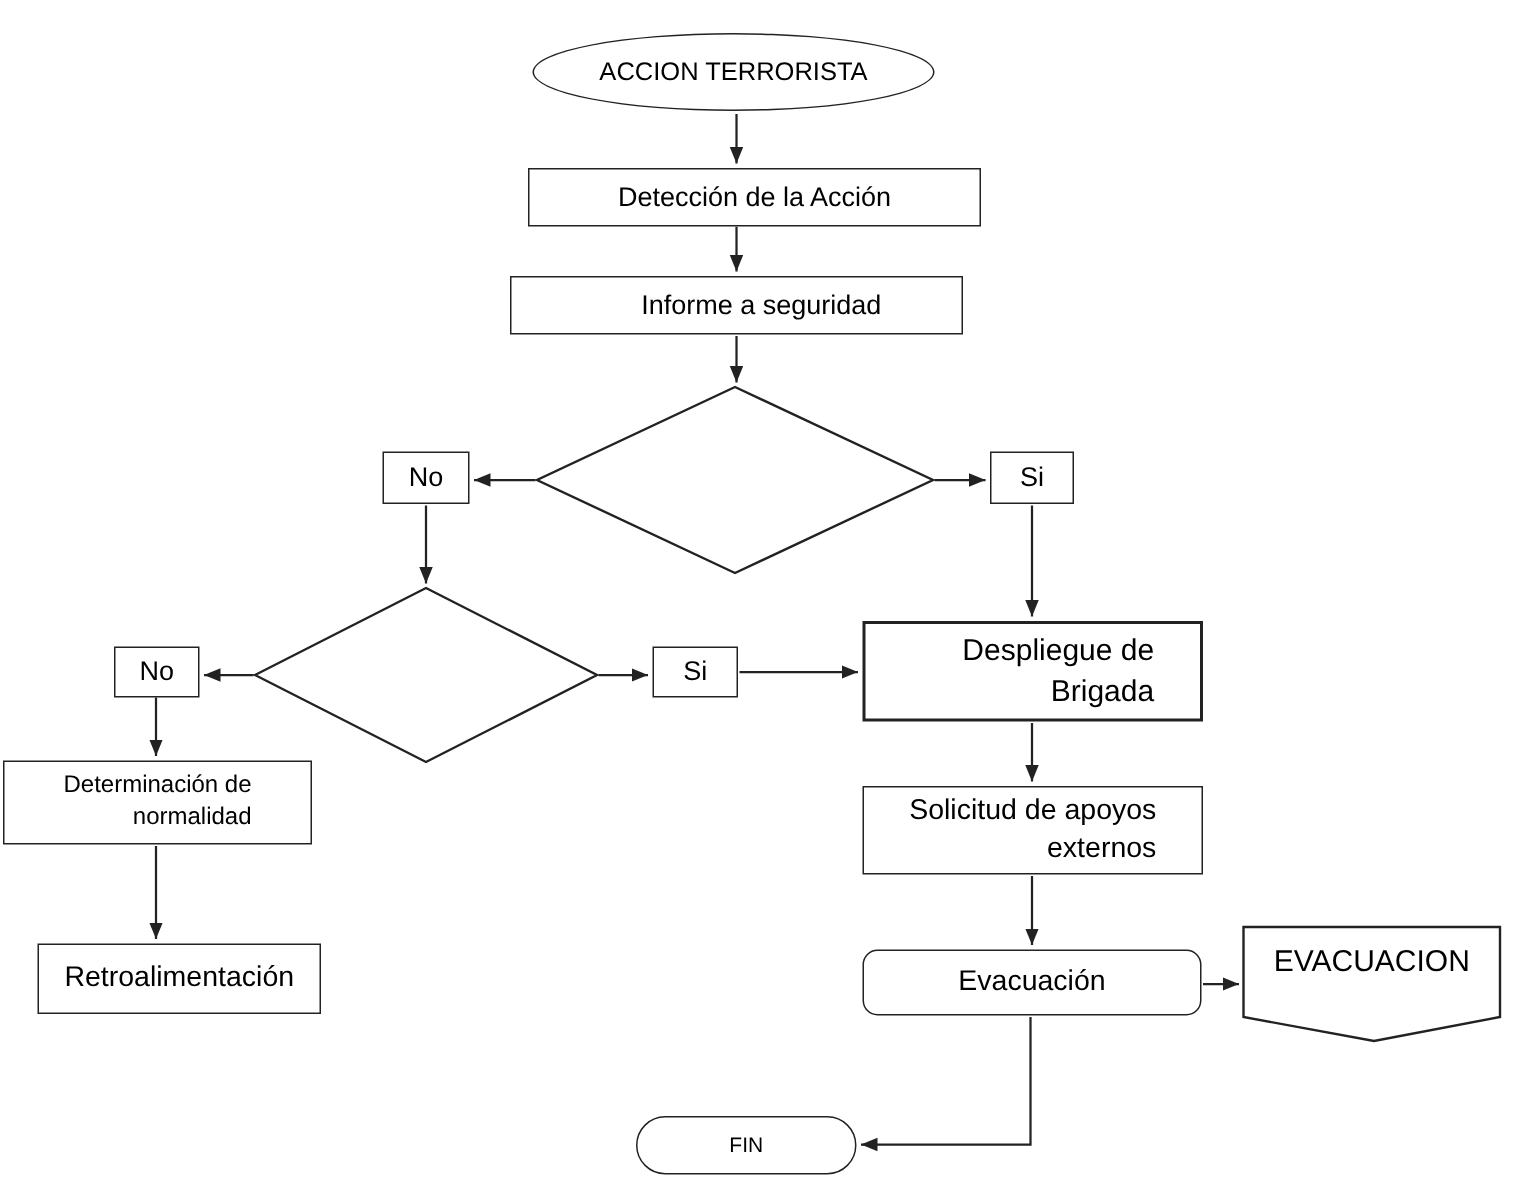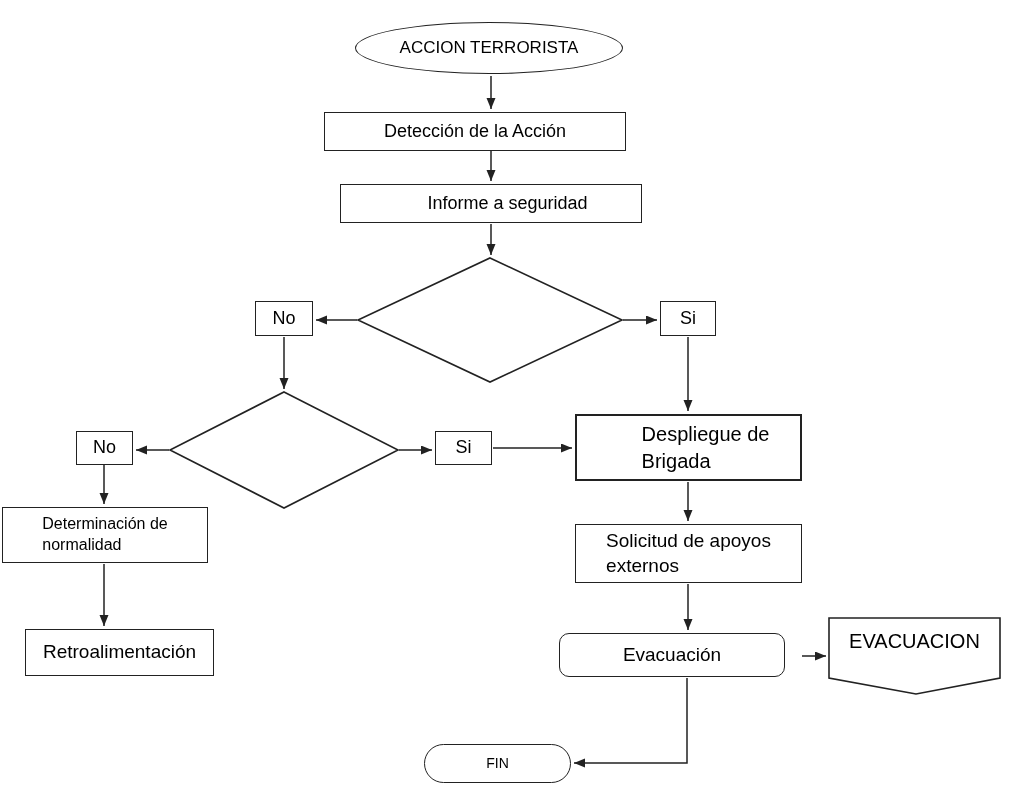--- a/index.html
+++ b/index.html
@@ -14,21 +14,21 @@
     background:var(--background);
     font-family:"Liberation Sans",sans-serif;
     color:var(--text);
     overflow:hidden;
   }
   .layer{position:absolute;left:0;top:0;z-index:1;}
   .node{
     position:absolute;
     box-sizing:border-box;
     display:flex;align-items:center;justify-content:center;
-    text-align:left;
+    text-align:right;
     white-space:pre-line;
     line-height:1.3;
     background:var(--background);
     z-index:2;
   }
   .rect{border:1.6px solid var(--stroke);}
   .rect-thick{border:2.2px solid var(--stroke);padding-left:34px;}
   .ellipse{border:1.6px solid var(--stroke);border-radius:50%;}
   .stadium{border:1.6px solid var(--stroke);border-radius:20px;}
   .rounded{border:1.8px solid var(--stroke);border-radius:10px;}
@@ -66,41 +66,41 @@
     <line x1="104" y1="464" x2="104" y2="504" marker-end="url(#arrow)"></line>
     <line x1="104" y1="564" x2="104" y2="626" marker-end="url(#arrow)"></line>
     <line x1="688" y1="482" x2="688" y2="521" marker-end="url(#arrow)"></line>
     <line x1="688" y1="584" x2="688" y2="630" marker-end="url(#arrow)"></line>
     <line x1="802" y1="656" x2="826" y2="656" marker-end="url(#arrow)"></line>
     <polyline points="687,678 687,763 574,763" marker-end="url(#arrow)"></polyline>
   </svg>
 
   <div class="node ellipse" style="left:355px;top:22px;width:268px;height:52px;font-size:17px;">ACCION TERRORISTA</div>
 
-  <div class="node rect" style="left:324px;top:112px;width:302px;height:39px;font-size:18px;">Detección de la Acción</div>
+  <div class="node rect" style="left:352px;top:112px;width:302px;height:39px;font-size:18px;">Detección de la Acción</div>
 
   <div class="node rect" style="left:340px;top:184px;width:302px;height:39px;font-size:18px;padding-left:33px;">Informe a seguridad</div>
 
 
   <div class="node rect" style="left:255px;top:301px;width:58px;height:35px;font-size:18px;">No</div>
 
   <div class="node rect" style="left:660px;top:301px;width:56px;height:35px;font-size:18px;">Si</div>
 
 
   <div class="node rect" style="left:76px;top:431px;width:57px;height:34px;font-size:18px;">No</div>
 
   <div class="node rect" style="left:435px;top:431px;width:57px;height:34px;font-size:18px;">Si</div>
 
   <div class="node rect-thick" style="left:575px;top:414px;width:227px;height:67px;font-size:20px;line-height:1.35;">Despliegue de
 Brigada</div>
 
   <div class="node rect" style="left:575px;top:524px;width:227px;height:59px;font-size:19px;">Solicitud de apoyos
 externos</div>
 
-  <div class="node rounded" style="left:559px;top:633px;width:226px;height:44px;font-size:19px;">Evacuación</div>
+  <div class="node rounded" style="left:575px;top:633px;width:226px;height:44px;font-size:19px;">Evacuación</div>
 
   <div class="node ghost" style="left:829px;top:620px;width:171px;height:42px;font-size:20px;">EVACUACION</div>
 
   <div class="node rect" style="left:2px;top:507px;width:206px;height:56px;font-size:16px;">Determinación de
 normalidad</div>
 
   <div class="node rect" style="left:2px;top:629px;width:189px;height:47px;font-size:19px;margin-left:23px;">Retroalimentación</div>
 
   <div class="node stadium" style="left:424px;top:744px;width:147px;height:39px;font-size:14px;">FIN</div>
 

